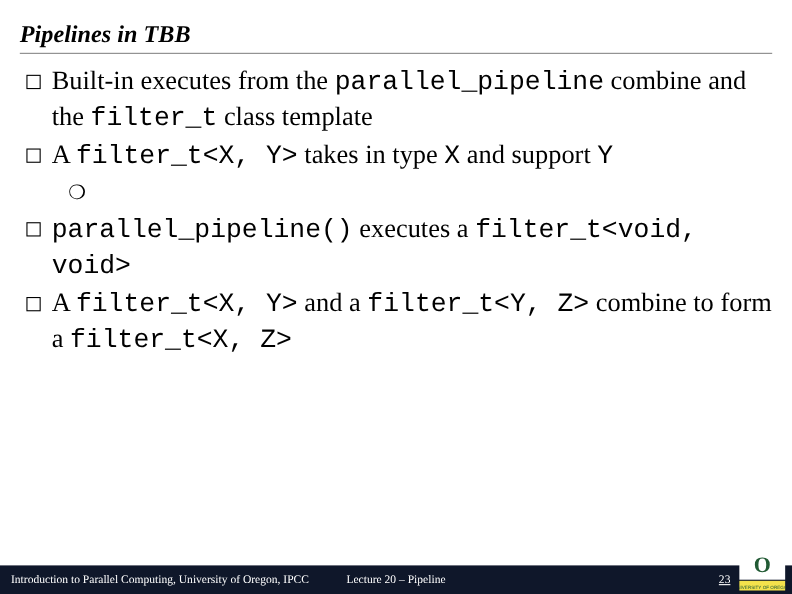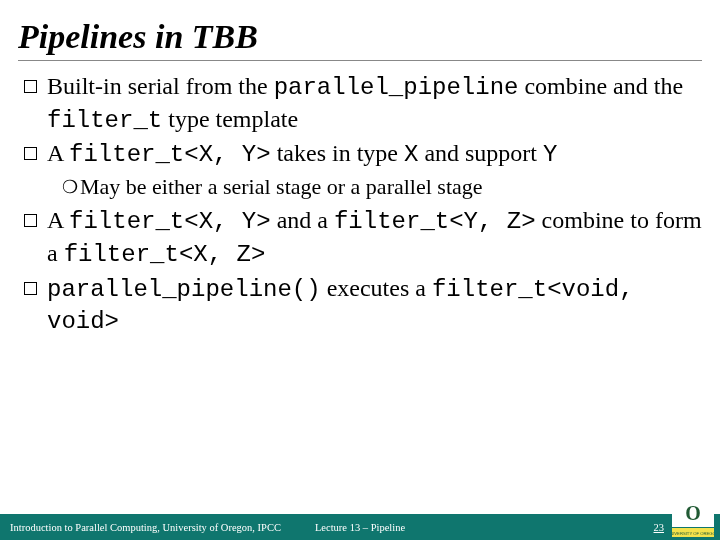--- a/index.html
+++ b/index.html
@@ -11,21 +11,21 @@
     position: relative;
     overflow: hidden;
   }
   .slide {
     width: 100%;
     height: 100%;
     padding: 18px 18px 0 18px;
     position: relative;
   }
   .title {
-    font-size: 34px;
+    font-size: 22px;
     font-style: italic;
     font-weight: bold;
     color: #000;
     margin-bottom: 4px;
   }
   .rule {
     border: none;
     border-top: 1px solid #888;
     margin-bottom: 10px;
   }
@@ -69,21 +69,21 @@
   }
   .code {
     font-family: Liberation Mono, monospace;
   }
   .footer {
     position: absolute;
     left: 0;
     bottom: 0;
     width: 100%;
     height: 26px;
-    background: #0f766e;
+    background: #0f172a;
     color: #fff;
     font-family: Georgia, "Times New Roman", serif;
     font-size: 10.5px;
     display: flex;
     align-items: center;
   }
   .footer-left {
     position: absolute;
     left: 10px;
   }
@@ -112,55 +112,54 @@
 <div class="slide">
 
   <div class="title">Pipelines in TBB</div>
   <hr class="rule">
 
   <div class="content">
 
     <div class="bullet-row">
       <span class="bullet-box"></span>
       <span class="bullet-text">
-        <span>Built-in serial from the </span><span class="code">parallel_pipeline</span><span> combine and the </span><span class="code">filter_t</span><span> type template</span>
+        <span>Built-in executes from the </span><span class="code">parallel_pipeline</span><span> combine and the </span><span class="code">filter_t</span><span> class template</span>
       </span>
     </div>
 
     <div class="bullet-row">
       <span class="bullet-box"></span>
       <span class="bullet-text">
         <span>A </span><span class="code">filter_t&lt;X, Y&gt;</span><span> takes in type </span><span class="code">X</span><span> and support </span><span class="code">Y</span>
       </span>
     </div>
 
     <div class="sub-row">
       <span class="sub-mark">❍</span>
-      <span>May be either a serial stage or a parallel stage</span>
+    </div>
+
+    <div class="bullet-row">
+      <span class="bullet-box"></span>
+      <span class="bullet-text">
+        <span class="code">parallel_pipeline()</span><span> executes a </span><span class="code">filter_t&lt;void, void&gt;</span>
+      </span>
     </div>
 
     <div class="bullet-row">
       <span class="bullet-box"></span>
       <span class="bullet-text">
         <span>A </span><span class="code">filter_t&lt;X, Y&gt;</span><span> and a </span><span class="code">filter_t&lt;Y, Z&gt;</span><span> combine to form a </span><span class="code">filter_t&lt;X, Z&gt;</span>
       </span>
     </div>
 
-    <div class="bullet-row">
-      <span class="bullet-box"></span>
-      <span class="bullet-text">
-        <span class="code">parallel_pipeline()</span><span> executes a </span><span class="code">filter_t&lt;void, void&gt;</span>
-      </span>
-    </div>
-
   </div>
 
   <div class="footer">
     <span class="footer-left">Introduction to Parallel Computing, University of Oregon, IPCC</span>
-    <span class="footer-center">Lecture 13 – Pipeline</span>
+    <span class="footer-center">Lecture 20 – Pipeline</span>
     <span class="footer-page">23</span>
     <span class="logo">
       <svg viewBox="0 0 42 38">
         <rect x="0" y="0" width="42" height="28" fill="#ffffff" stroke="none"></rect>
         <text x="21" y="21" text-anchor="middle" font-family="Georgia, serif" font-weight="bold" font-size="20" fill="#215a34">O</text>
         <rect x="0" y="29" width="42" height="9" fill="#f4e24c"></rect>
         <text x="21" y="36" text-anchor="middle" font-family="Arial" font-size="4.2" fill="#215a34">UNIVERSITY OF OREGON</text>
       </svg>
     </span>
   </div>

